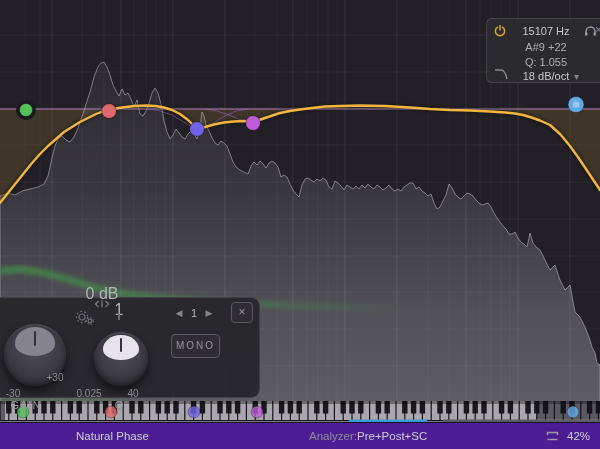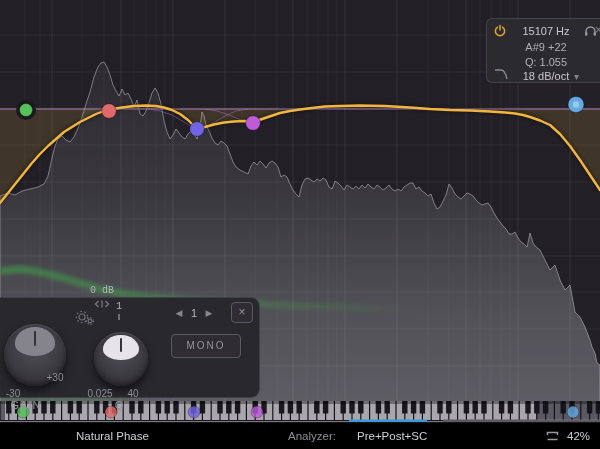--- a/index.html
+++ b/index.html
@@ -10,33 +10,33 @@
          border-radius:6px;box-sizing:border-box;}
   
   #band-settings{left:486px;top:18px;width:120px;height:65px;font-size:11px;color:#c9c7cd;}
   #band-settings .row{position:absolute;left:0;width:100%;text-align:center;}
   #band-settings .icon{position:absolute;}
   .panel-close{position:absolute;color:#85838b;font-size:12px;line-height:12px;}
   
   #band-edit{left:-16px;top:297px;width:276px;height:101px;border-radius:9px;
              background:rgba(40,38,44,0.96);border:1px solid rgba(104,102,112,0.38);}
   .small-label{position:absolute;color:#8f8d94;font-size:10px;transform:translateX(-50%);white-space:nowrap;}
-  .value-label{position:absolute;color:#b4b2b8;font-size:10px;transform:translateX(-50%);white-space:nowrap;font-family:Liberation Mono, monospace;}
+  .value-label{position:absolute;color:#b4b2b8;font-size:16px;transform:translateX(-50%);white-space:nowrap;}
   .knob{position:absolute;border-radius:50%;
         background:radial-gradient(circle at 50% 38%,#504e56,#3a383f 62%,#302e34 100%);
         box-shadow:0 5px 9px rgba(0,0,0,.55),inset 0 1px 1px rgba(255,255,255,.10),inset 0 -3px 5px rgba(0,0,0,.38);}
   .knob .cap{position:absolute;left:17%;top:5%;width:66%;height:46%;
              border-radius:50% 50% 50% 50% / 58% 58% 42% 42%;}
   .knob .cap:after{content:"";position:absolute;left:50%;top:12%;width:2px;height:56%;
              margin-left:-1px;background:#35333a;border-radius:1px;}
   .btn{position:absolute;border:1px solid #5a5860;border-radius:4px;background:rgba(52,50,57,.55);
        color:#96949b;text-align:center;box-sizing:border-box;cursor:default;}
   .navchar{position:absolute;color:#87858d;font-size:9px;transform:translate(-50%,-50%);}
   
-  #bottom-bar{position:absolute;left:0;top:422px;width:600px;height:27px;background:#000000;
+  #bottom-bar{position:absolute;left:0;top:422px;width:600px;height:27px;background:#4c1d95;
               border-top:1px solid #17151a;box-sizing:border-box;font-size:11.5px;color:#d0ced3;}
   #bottom-bar span{position:absolute;top:7px;white-space:nowrap;}
   .dim{color:#8f8d94;}
 </style>
 </head>
 <body>
 
 <div id="app">
 
   <svg id="eq-svg" width="600" height="422">
@@ -314,36 +314,36 @@
     </div>
     <div class="small-label" style="left:28px;top:90px">-30</div>
     <div class="small-label" style="left:70px;top:74px">+30</div>
     <div class="small-label" style="left:41px;top:101px;font-size:11px;letter-spacing:1px;color:#97959c">GAIN</div>
 
     <div class="value-label" style="left:134px;top:3px">1</div>
     <div style="position:absolute;left:133px;top:16px;width:2px;height:6px;background:#6f6d76"></div>
     <div class="knob" style="left:109px;top:34px;width:54px;height:54px">
       <div class="cap" style="background:#e6e4ea"></div>
     </div>
-    <div class="small-label" style="left:115px;top:90px">0.025</div>
+    <div class="small-label" style="left:104px;top:90px">0.025</div>
     <div class="small-label" style="left:148px;top:90px">40</div>
     <div class="small-label" style="left:134px;top:101px;font-size:11px;color:#97959c">Q</div>
 
     <span class="navchar" style="left:194px;top:15px">◀</span>
     <span class="navchar" style="left:209px;top:15px;font-size:11px;color:#b8b6bc">1</span>
     <span class="navchar" style="left:224px;top:15px">▶</span>
     <div class="btn" style="left:246px;top:4px;width:22px;height:21px;font-size:12px;line-height:19px">
       <span>×</span>
     </div>
-    <div class="btn" style="left:186px;top:36px;width:70px;height:24px;font-size:10px;line-height:22px;letter-spacing:2px">MONO</div>
+    <div class="btn" style="left:186px;top:36px;width:49px;height:24px;font-size:10px;line-height:22px;letter-spacing:2px">MONO</div>
   </div>
 
   <div id="bottom-bar">
     <span style="left:76px">Natural Phase</span>
-    <span class="dim" style="left:288px">Analyzer:</span>
+    <span class="dim" style="left:309px">Analyzer:</span>
     <span style="left:357px">Pre+Post+SC</span>
     <svg style="position:absolute;left:546px;top:8px" width="13" height="11" viewBox="0 0 13 11">
       <path d="M1.5 4 V1.5 H11.5 V4" fill="none" stroke="#9a98a0" stroke-width="1.5"></path>
       <line x1="1.5" y1="8.5" x2="11.5" y2="8.5" stroke="#9a98a0" stroke-width="1.5"></line>
     </svg>
     <span style="left:567px">42%</span>
   </div>
 </div>
 
 </body></html>

